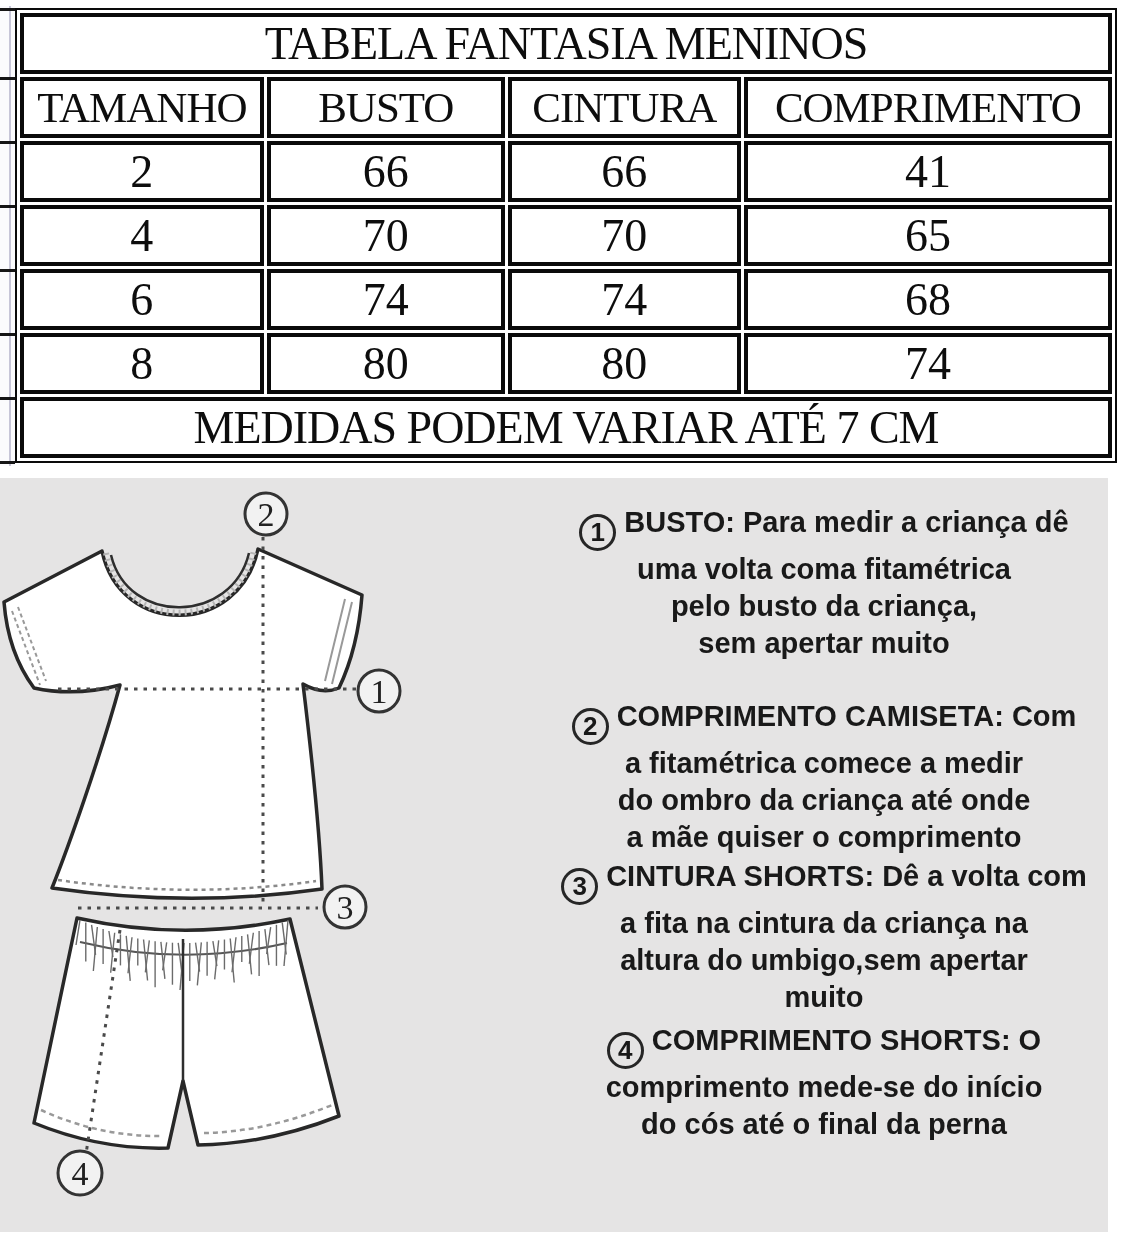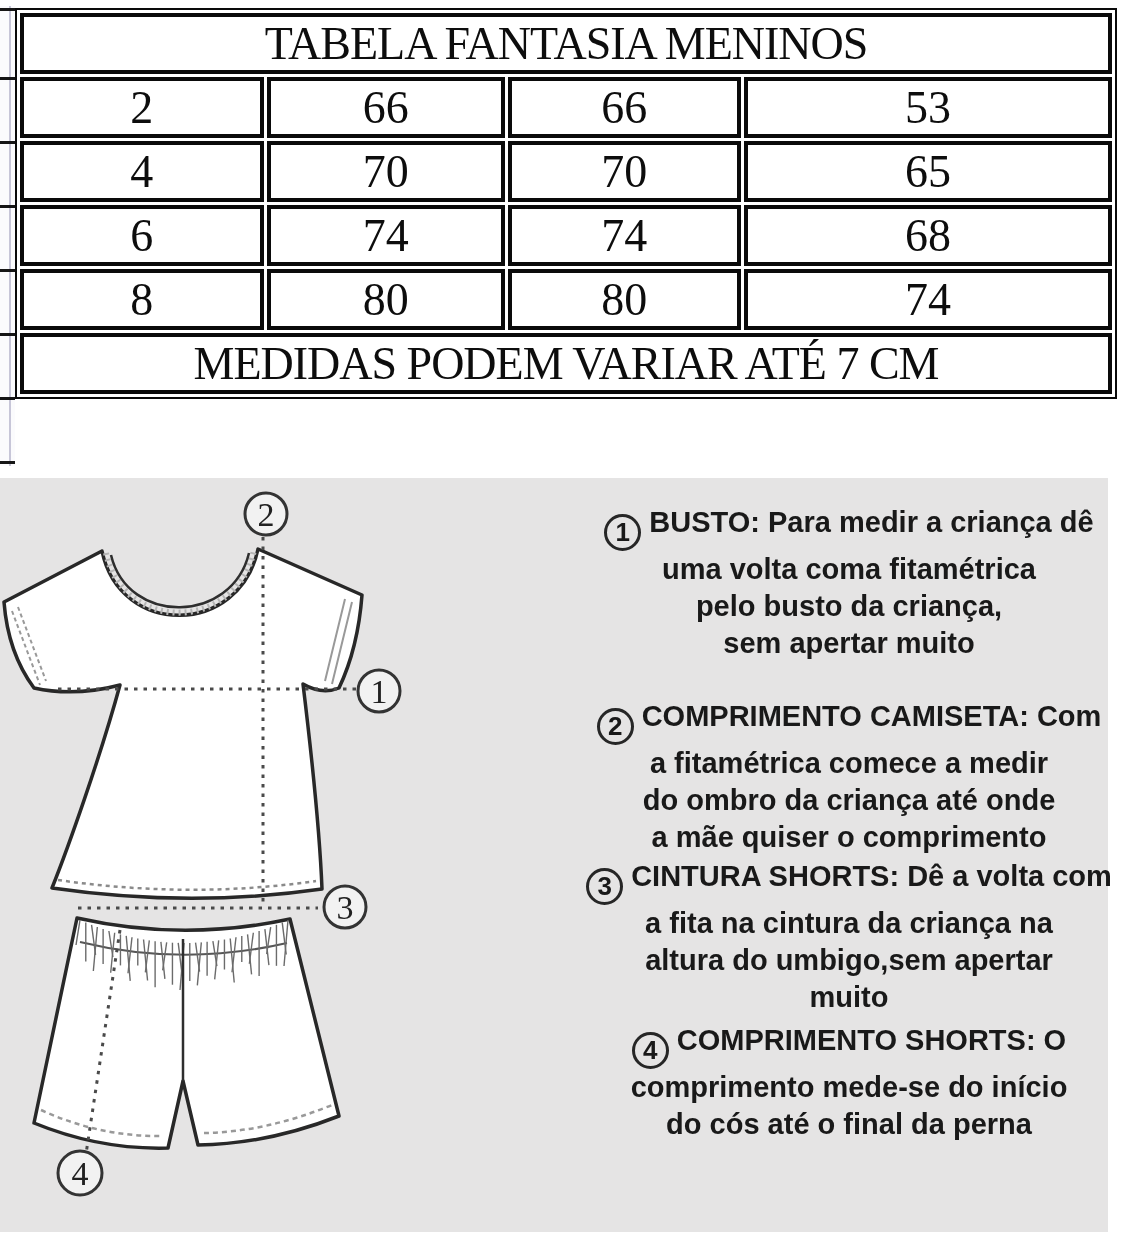--- a/index.html
+++ b/index.html
@@ -21,21 +21,21 @@
   .t-title{font-size:46px;letter-spacing:-1px;}
   .t-head{font-size:43px;letter-spacing:-1px;}
   .t-cell{font-size:46px;}
   .t-foot{font-size:46px;letter-spacing:-1px;}
 
   
   .panel{position:absolute;left:0;top:478px;width:1108px;height:754px;background:#e5e4e4;}
   .diagram{position:absolute;left:0;top:0;}
 
   
-  .instructions{position:absolute;left:565px;top:26px;width:568px;}
+  .instructions{position:absolute;left:540px;top:26px;width:568px;}
   .instr-item{text-align:center;font-weight:700;font-size:29px;line-height:37px;color:#191919;}
   .instr-item.m1{margin-bottom:36px;}
   .instr-item.m2{margin-bottom:2px;}
   .instr-item.m3{margin-bottom:6px;}
   .instr-num{display:inline-flex;width:37px;height:37px;box-sizing:border-box;
       border:3px solid #262626;border-radius:50%;align-items:center;justify-content:center;
       font-size:26px;font-weight:700;margin-right:8px;vertical-align:-9px;background:transparent;}
   .instr-text{white-space:pre-line;}
 </style>
 </head>
@@ -59,24 +59,30 @@
         <col style="width:22.5%">
         <col style="width:22%">
         <col style="width:21.5%">
         <col style="width:34%">
       </colgroup>
     <tbody>
       <tr>
           <td colspan="4" class="t-title">TABELA FANTASIA MENINOS</td>
         </tr>
       <tr>
+        <th class="t-head">TAMANHO</th>
+        <th class="t-head">BUSTO</th>
+        <th class="t-head">CINTURA</th>
+        <th class="t-head">COMPRIMENTO</th>
+      </tr>
+      <tr>
         <td class="t-cell">2</td>
         <td class="t-cell">66</td>
         <td class="t-cell">66</td>
-        <td class="t-cell">53</td>
+        <td class="t-cell">41</td>
       </tr>
       <tr>
         <td class="t-cell">4</td>
         <td class="t-cell">70</td>
         <td class="t-cell">70</td>
         <td class="t-cell">65</td>
       </tr>
       <tr>
         <td class="t-cell">6</td>
         <td class="t-cell">74</td>

